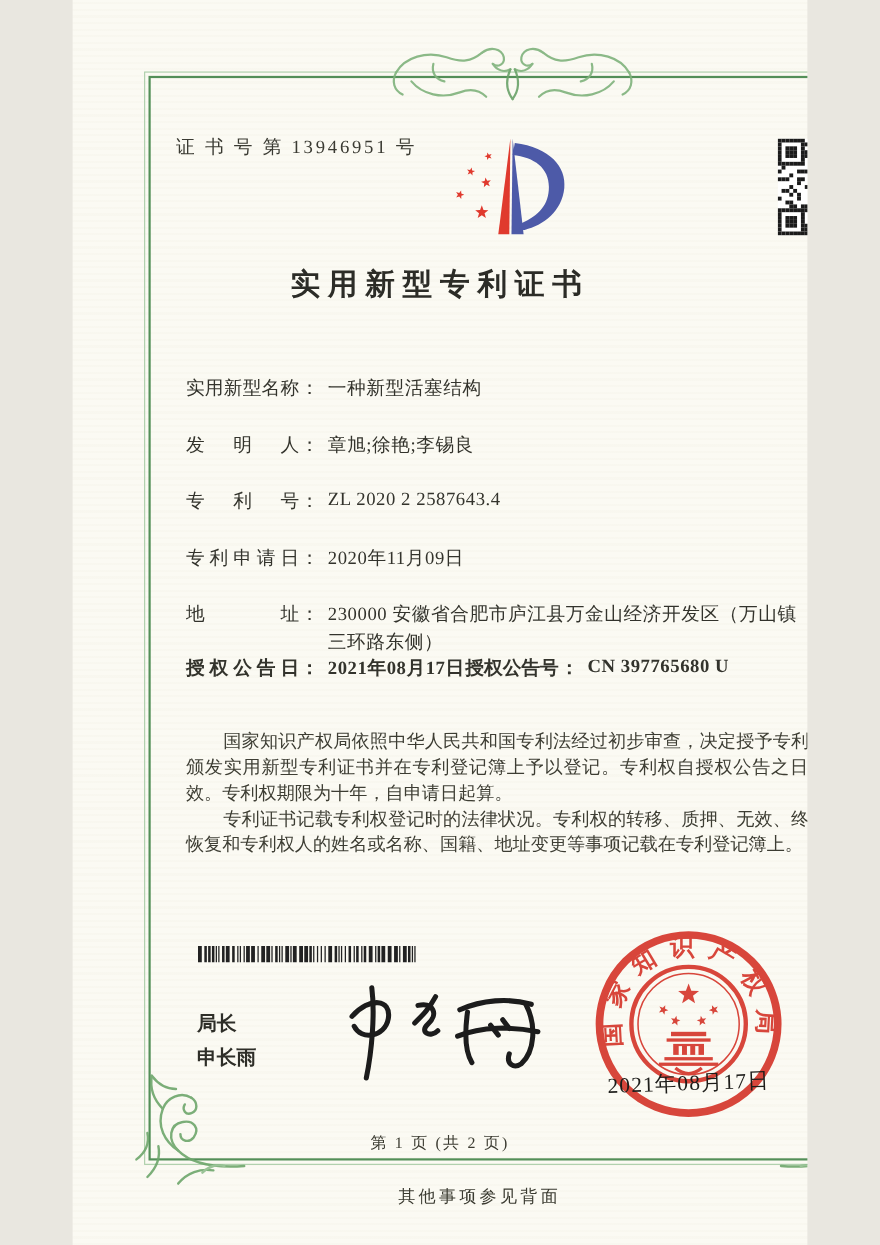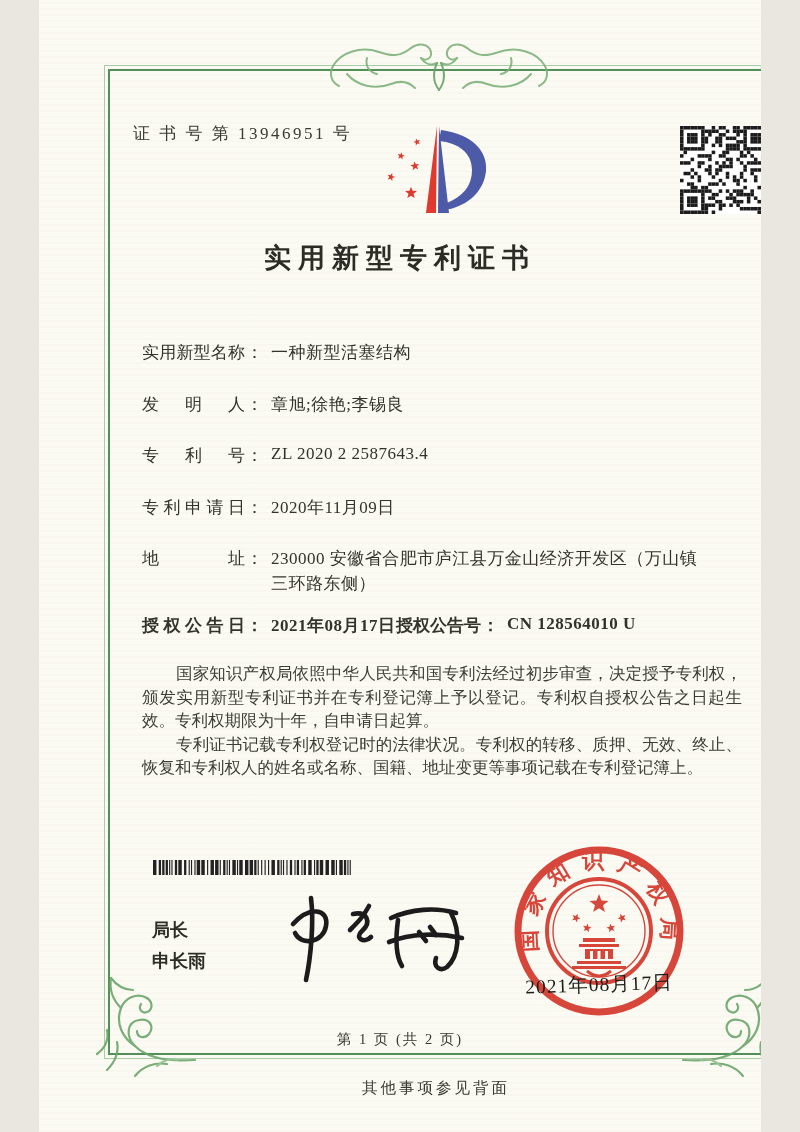--- a/index.html
+++ b/index.html
@@ -1,36 +1,36 @@
 <!DOCTYPE html>
 <html><head>
 <meta charset="utf-8">
 <style>
   html,body{margin:0;padding:0;background:#e9e7e0;}
   .page{
-    position:relative;width:722px;height:1132px;margin:0 auto;
+    position:relative;width:668px;height:1132px;margin:0 auto;
     background:#fbfaf3;
     background-image:repeating-linear-gradient(0deg, rgba(210,205,180,.06) 0 2px, rgba(255,255,255,0) 2px 6px);
     overflow:hidden;
     font-family:"Liberation Serif","DejaVu Serif",serif;
     color:#2f2f2a;
   }
   .frame-outer{position:absolute;left:65px;top:65px;width:671px;height:992px;border:1px solid #a9cda7;}
   .frame-inner{position:absolute;left:3px;top:3px;right:3px;bottom:3px;border:2px solid #538f58;}
   .cert-no{position:absolute;left:94px;top:122px;font-size:17px;letter-spacing:2.5px;color:#3a3a32;}
   .logo{position:absolute;left:336px;top:100px;width:132px;height:132px;}
   .qr{position:absolute;left:641px;top:126px;width:88px;height:88px;}
   .title{position:absolute;left:0;top:240px;width:100%;text-align:center;
     font-size:27px;font-weight:700;letter-spacing:7px;color:#2c2c27;}
   .fields{position:absolute;left:103px;top:341px;width:600px;font-size:17px;color:#33332c;}
   .frow{margin-bottom:28.5px;white-space:nowrap;}
   .flabel{display:inline-block;width:103px;text-align:justify;text-align-last:justify;vertical-align:top;}
   .fcolon{display:inline-block;margin:0 8px 0 1px;vertical-align:top;}
   .fvalue{display:inline-block;letter-spacing:.5px;vertical-align:top;}
-  .frow-address{margin-bottom:18px;text-decoration:underline;}
+  .frow-address{margin-bottom:0;text-decoration:underline;}
   .frow-address .fvalue{white-space:normal;width:442px;line-height:24.5px;}
   .frow-grant{position:relative;margin-bottom:0;font-weight:bold;}
   .grant-pair2{position:absolute;left:254px;top:0;}
   .body-text{position:absolute;left:103px;top:662px;width:600px;font-size:16.5px;
     line-height:23.6px;color:#3d3d33;text-align:justify;}
   .body-text p{margin:0;text-indent:34px;}
   .barcode{position:absolute;left:114px;top:860px;width:200px;height:15px;}
   .signer{position:absolute;left:113px;top:915px;font-size:18px;line-height:31px;color:#2e2e28;font-weight:bold;}
   .signature{position:absolute;left:230px;top:886px;width:210px;height:104px;}
   .seal{position:absolute;left:470px;top:841px;width:180px;height:180px;}
@@ -417,21 +417,21 @@
       <span class="flabel">专利申请日</span><span class="fcolon">：</span><span class="fvalue">2020年11月09日</span>
     </div>
     <div class="frow frow-address">
       <span class="flabel">地址</span><span class="fcolon">：</span><span class="fvalue">230000 安徽省合肥市庐江县万金山经济开发区（万山镇三环路东侧）</span>
     </div>
     <div class="frow frow-grant">
       <span>
         <span class="flabel">授权公告日</span><span class="fcolon">：</span><span class="fvalue">2021年08月17日</span>
       </span>
       <span class="grant-pair2">
-        <span>授权公告号</span><span class="fcolon">：</span><span class="fvalue">CN 128564010 U</span>
+        <span>授权公告号</span><span class="fcolon">：</span><span class="fvalue">CN 397765680 U</span>
       </span>
     </div>
   </div>
 
   <div class="body-text">
     <p>国家知识产权局依照中华人民共和国专利法经过初步审查，决定授予专利权，颁发实用新型专利证书并在专利登记簿上予以登记。专利权自授权公告之日起生效。专利权期限为十年，自申请日起算。</p>
     <p>专利证书记载专利权登记时的法律状况。专利权的转移、质押、无效、终止、恢复和专利权人的姓名或名称、国籍、地址变更等事项记载在专利登记簿上。</p>
   </div>
 
   <svg class="barcode" id="barcode-svg" viewBox="0 0 200 15" preserveAspectRatio="none">

